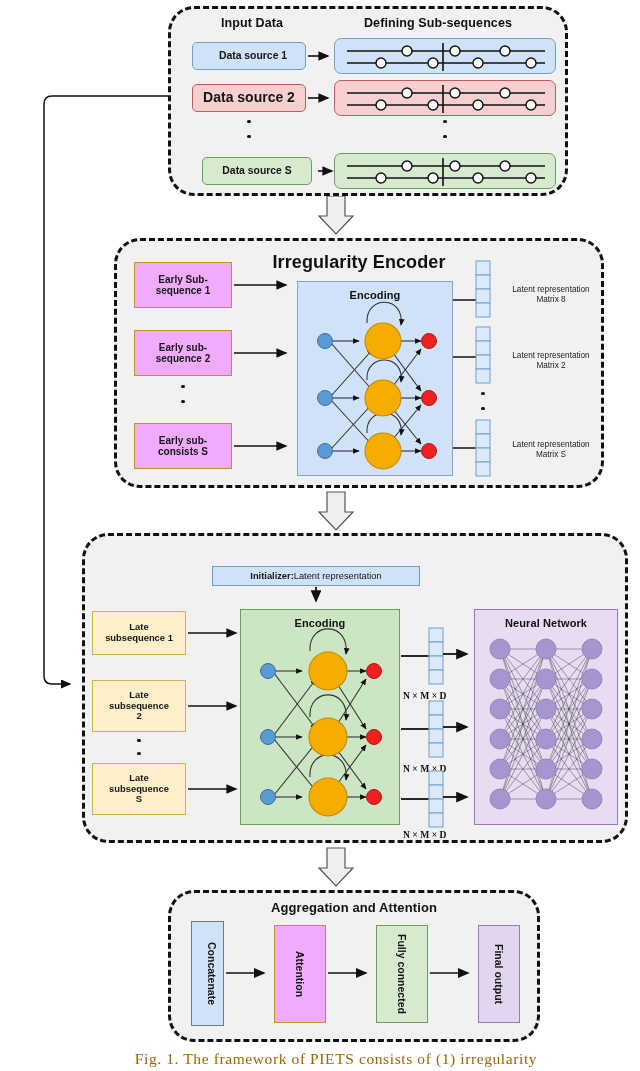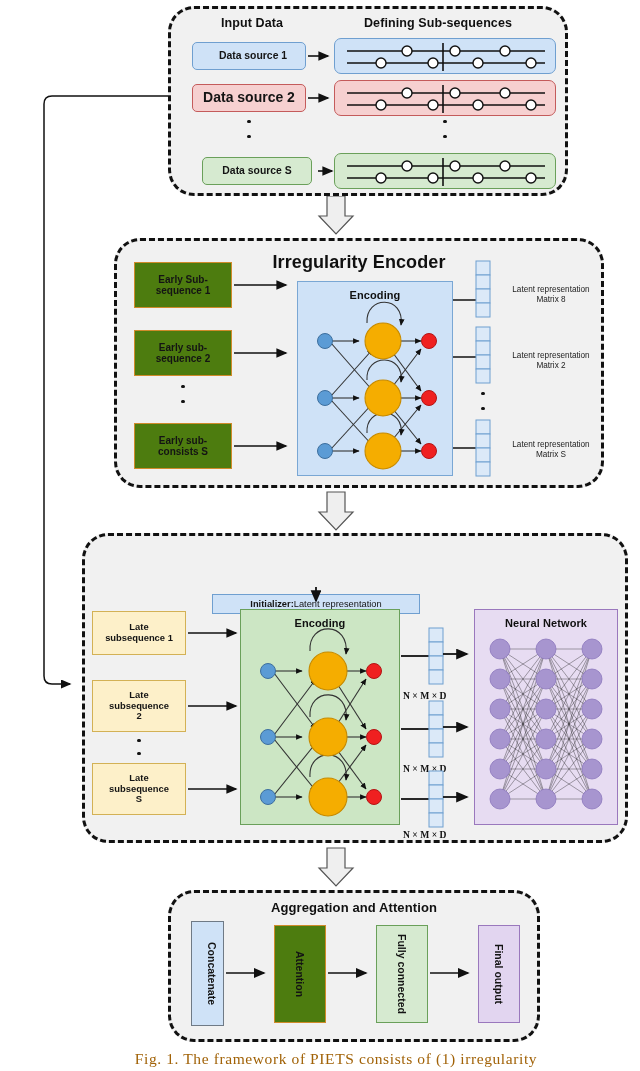--- a/index.html
+++ b/index.html
@@ -21,21 +21,21 @@
 
   
   .box{
     position:absolute;box-sizing:border-box;
     display:flex;align-items:center;justify-content:center;
     text-align:center;font-weight:bold;line-height:1.12;
   }
   .box-blue{background:#cfe2f7;border:1.4px solid #6f9fd0;padding-left:8px;}
   .box-red{background:#f6d0d0;border:1.4px solid #c45b5b;}
   .box-green{background:#d6ead0;border:1.4px solid #6aa05a;}
-  .box-orange{background:#4d7c0f;border:1.4px solid #d08b2a;}
+  .box-orange{background:#f0abfc;border:1.4px solid #d08b2a;}
   .box-yellow{background:#fdf0c9;border:1.4px solid #d3b155;}
   .box-purple{background:#e2d5f0;border:1.4px solid #9a78bd;}
   .box-seqblue{background:#cfe2f7;border:1.4px solid #6f9fd0;border-radius:7px;}
 
   .title{
     position:absolute;font-weight:bold;text-align:center;
     letter-spacing:0.1px;color:#101010;
   }
 
   .vert-label{
@@ -276,21 +276,21 @@
   </div>
   <div class="smalltxt" style="left:479px;top:440px;width:112px;">
     <div>Latent representation</div>
     <div>Matrix S</div>
   </div>
 
   <div class="panel" style="left:66px;top:533px;width:546px;height:310px;"></div>
 
 
   <div class="abs" style="left:196px;top:566px;width:208px;height:20px;background:#cfe2f7;border:1.2px solid #6f9fd0;
-              display:flex;align-items:center;justify-content:center;font-size:9.3px;margin-top:28px;">
+              display:flex;align-items:center;justify-content:center;font-size:9.3px;">
     <b>Initializer:</b>
       <span> Latent representation</span>
   </div>
   <svg width="12" height="22" style="left:294px;top:587px;">
     <line class="ln" x1="6" y1="0" x2="6" y2="14" stroke-width="1.8" marker-end="url(#arrowS)"></line>
   </svg>
 
   <div class="box box-yellow" style="left:76px;top:611px;width:94px;height:44px;font-size:9.4px;flex-direction:column;">
     <span>Late</span>
     <span>subsequence 1</span>

